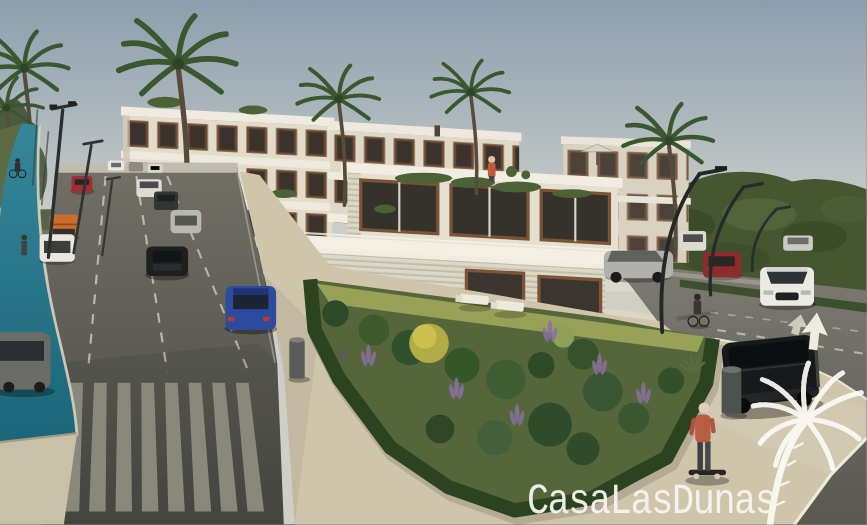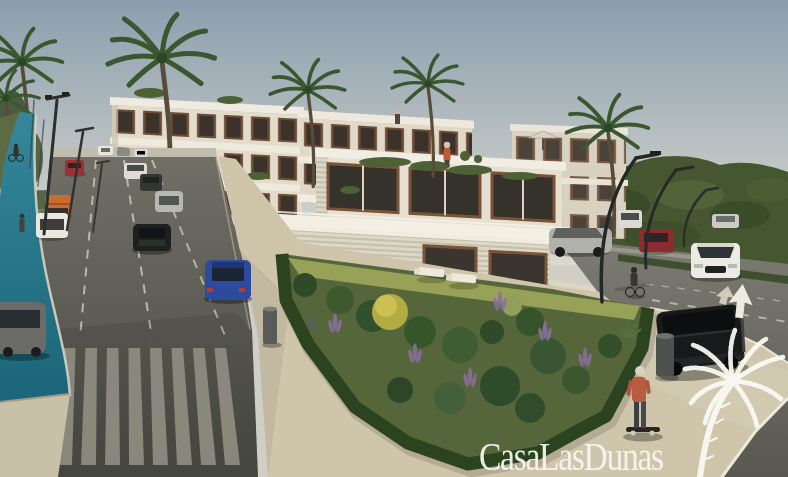--- a/index.html
+++ b/index.html
@@ -1,17 +1,17 @@
 <!DOCTYPE html>
 <html><head>
 <meta charset="utf-8">
 <style>
   html,body{margin:0;padding:0;background:#222;}
   .stage{position:relative;width:788px;height:477px;overflow:hidden;
-         font-family:Liberation Serif, serif;background:#cfcfc6;}
+         font-family:Liberation Mono, monospace;background:#cfcfc6;}
   .stage svg{position:absolute;left:0;top:0;display:block;}
   .brand{position:absolute;left:479px;top:434px;font-size:39px;font-weight:500;
          color:#f7f5f0;letter-spacing:-1.5px;transform:scaleX(.86);
          transform-origin:left top;opacity:.95;white-space:nowrap;}
   .palm-fronds{stroke:#fbfaf5;stroke-width:4.5;fill:none;stroke-linecap:round;}
   use.feather{stroke-width:9;stroke-dasharray:1.5 4;opacity:.72;}
   #palm path{fill:none;stroke-linecap:round;}
 </style>
 </head>
 <body>

